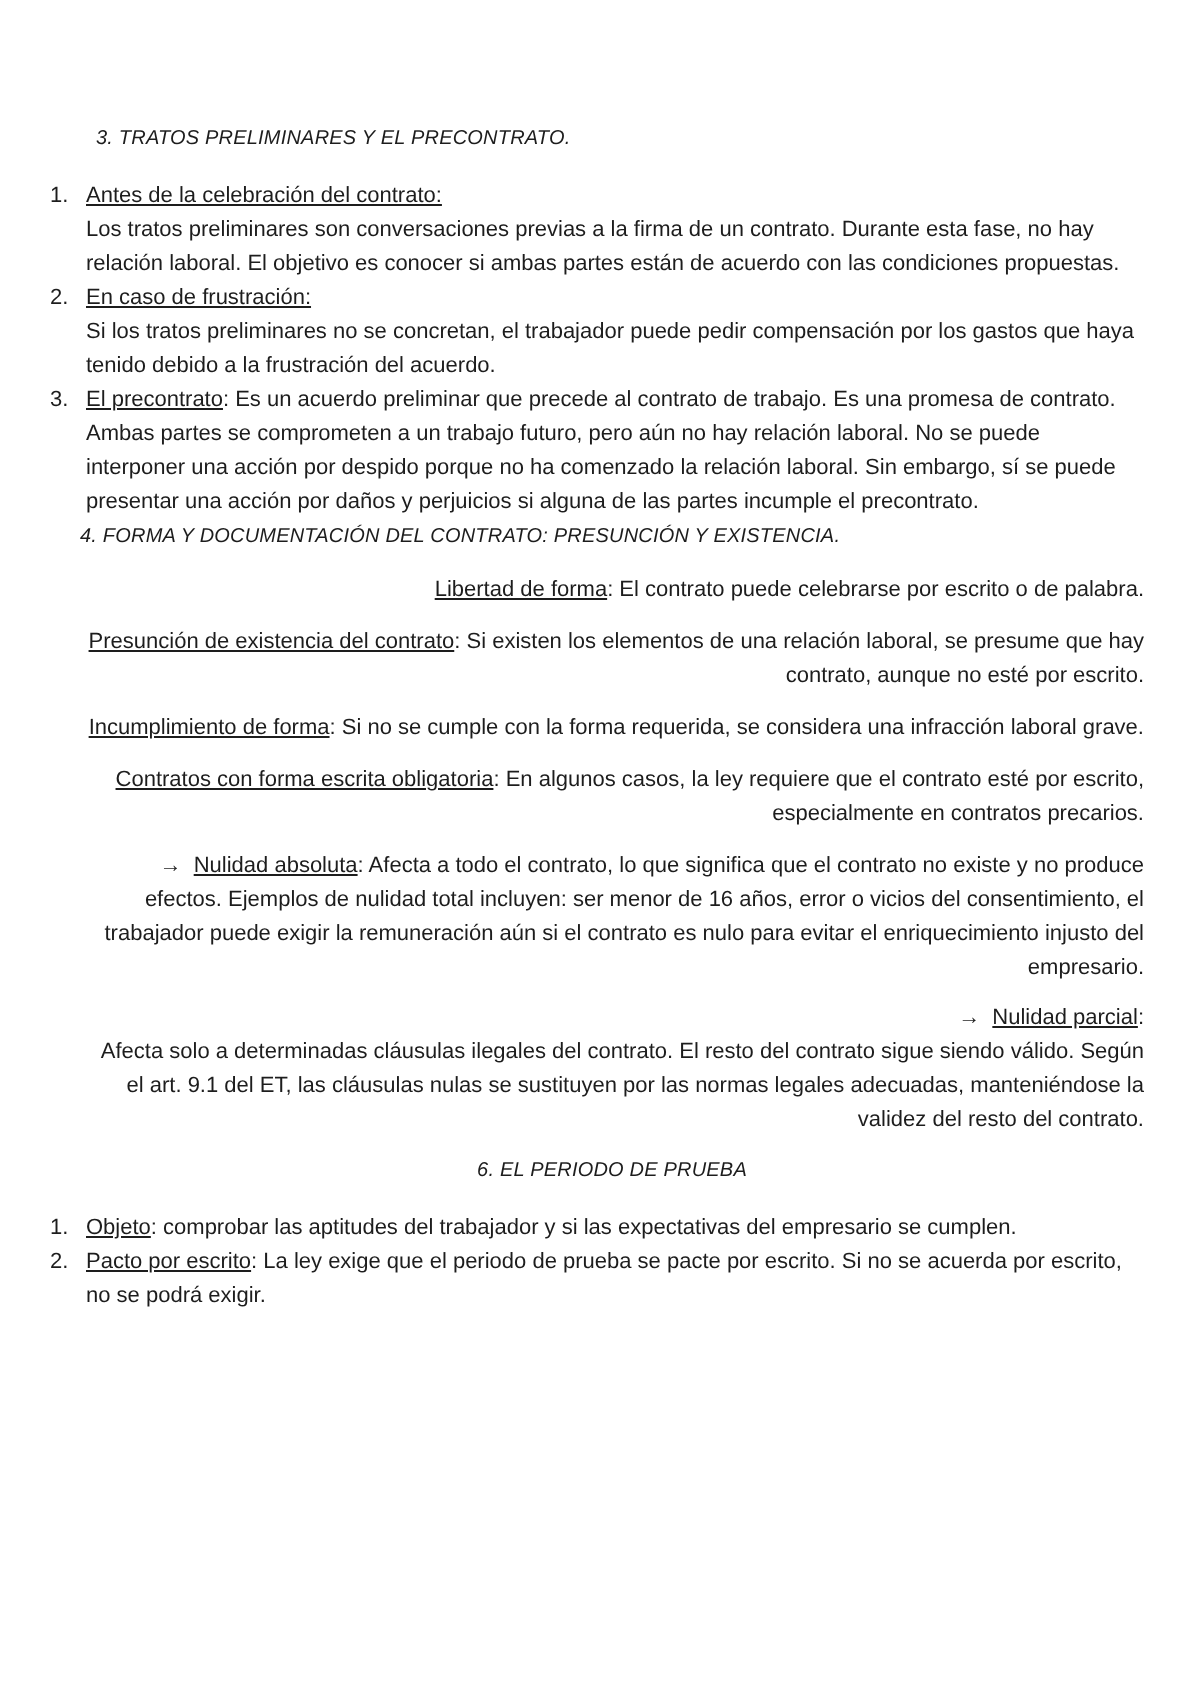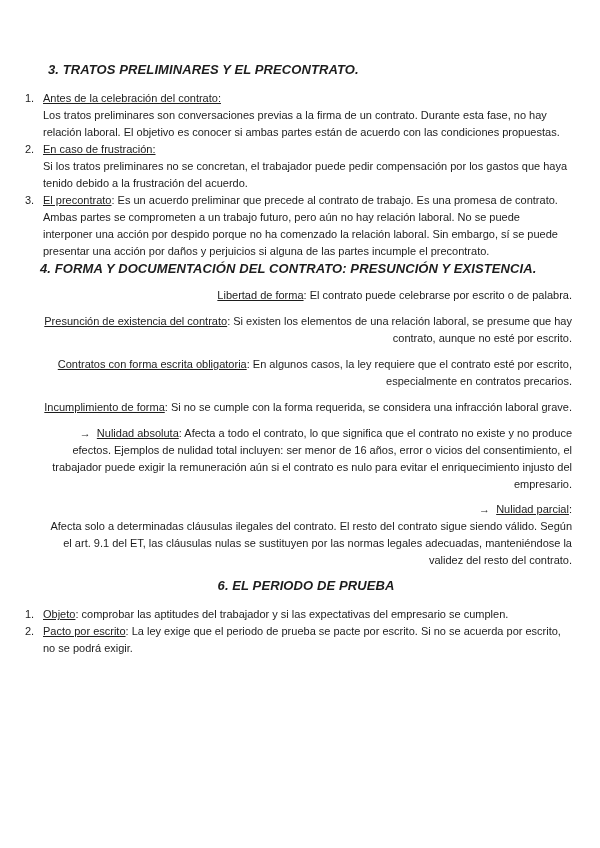--- a/index.html
+++ b/index.html
@@ -9,23 +9,23 @@
     font-family: "Liberation Sans", sans-serif;
     color: #1d1d1d;
     overflow: hidden;
   }
   .doc {
     padding: 61px 28px 0 40px;
     font-size: 11px;
     line-height: 17px;
   }
   .heading {
-    font-weight: bold;
+    font-weight: normal;
     font-style: italic;
-    font-size: 13px;
+    font-size: 10px;
     letter-spacing: 0.1px;
   }
   .heading-3 { margin: 0 0 12px 8px; }
   .heading-4 { margin: 0 0 10px 0; }
   .heading-5 { margin: 7px 0 10px 0; }
   .heading-6 { margin: 7px 0 12px 0; text-align: center; }
   .num-list { margin-left: -15px; }
   .num-item { display: flex; }
   .num-col { flex: 0 0 18px; width: 18px; }
   .item-content { flex: 1 1 auto; }
@@ -66,24 +66,24 @@
 
   <div class="heading heading-4">4. FORMA Y DOCUMENTACIÓN DEL CONTRATO: PRESUNCIÓN Y EXISTENCIA.</div>
 
   <div class="para">
     <span class="lead">Libertad de forma</span><span>: El contrato puede celebrarse por escrito o de palabra.</span>
   </div>
   <div class="para">
     <span class="lead">Presunción de existencia del contrato</span><span>: Si existen los elementos de una relación laboral, se presume que hay contrato, aunque no esté por escrito.</span>
   </div>
   <div class="para">
-    <span class="lead">Contratos con forma escrita obligatoria</span><span>: En algunos casos, la ley requiere que el contrato esté por escrito, especialmente en contratos precarios.</span>
+    <span class="lead">Incumplimiento de forma</span><span>: Si no se cumple con la forma requerida, se considera una infracción laboral grave.</span>
   </div>
   <div class="para">
-    <span class="lead">Incumplimiento de forma</span><span>: Si no se cumple con la forma requerida, se considera una infracción laboral grave.</span>
+    <span class="lead">Contratos con forma escrita obligatoria</span><span>: En algunos casos, la ley requiere que el contrato esté por escrito, especialmente en contratos precarios.</span>
   </div>
 
 
   <div class="para para-5">
     <span class="arrow">→</span> <span class="lead">Nulidad absoluta</span><span>: Afecta a todo el contrato, lo que significa que el contrato no existe y no produce efectos. Ejemplos de nulidad total incluyen: ser menor de 16 años, error o vicios del consentimiento, el trabajador puede exigir la remuneración aún si el contrato es nulo para evitar el enriquecimiento injusto del empresario.</span>
   </div>
   <div class="para para-5">
     <div>
       <span class="arrow">→</span> <span class="lead">Nulidad parcial</span><span>:</span>
     </div>

